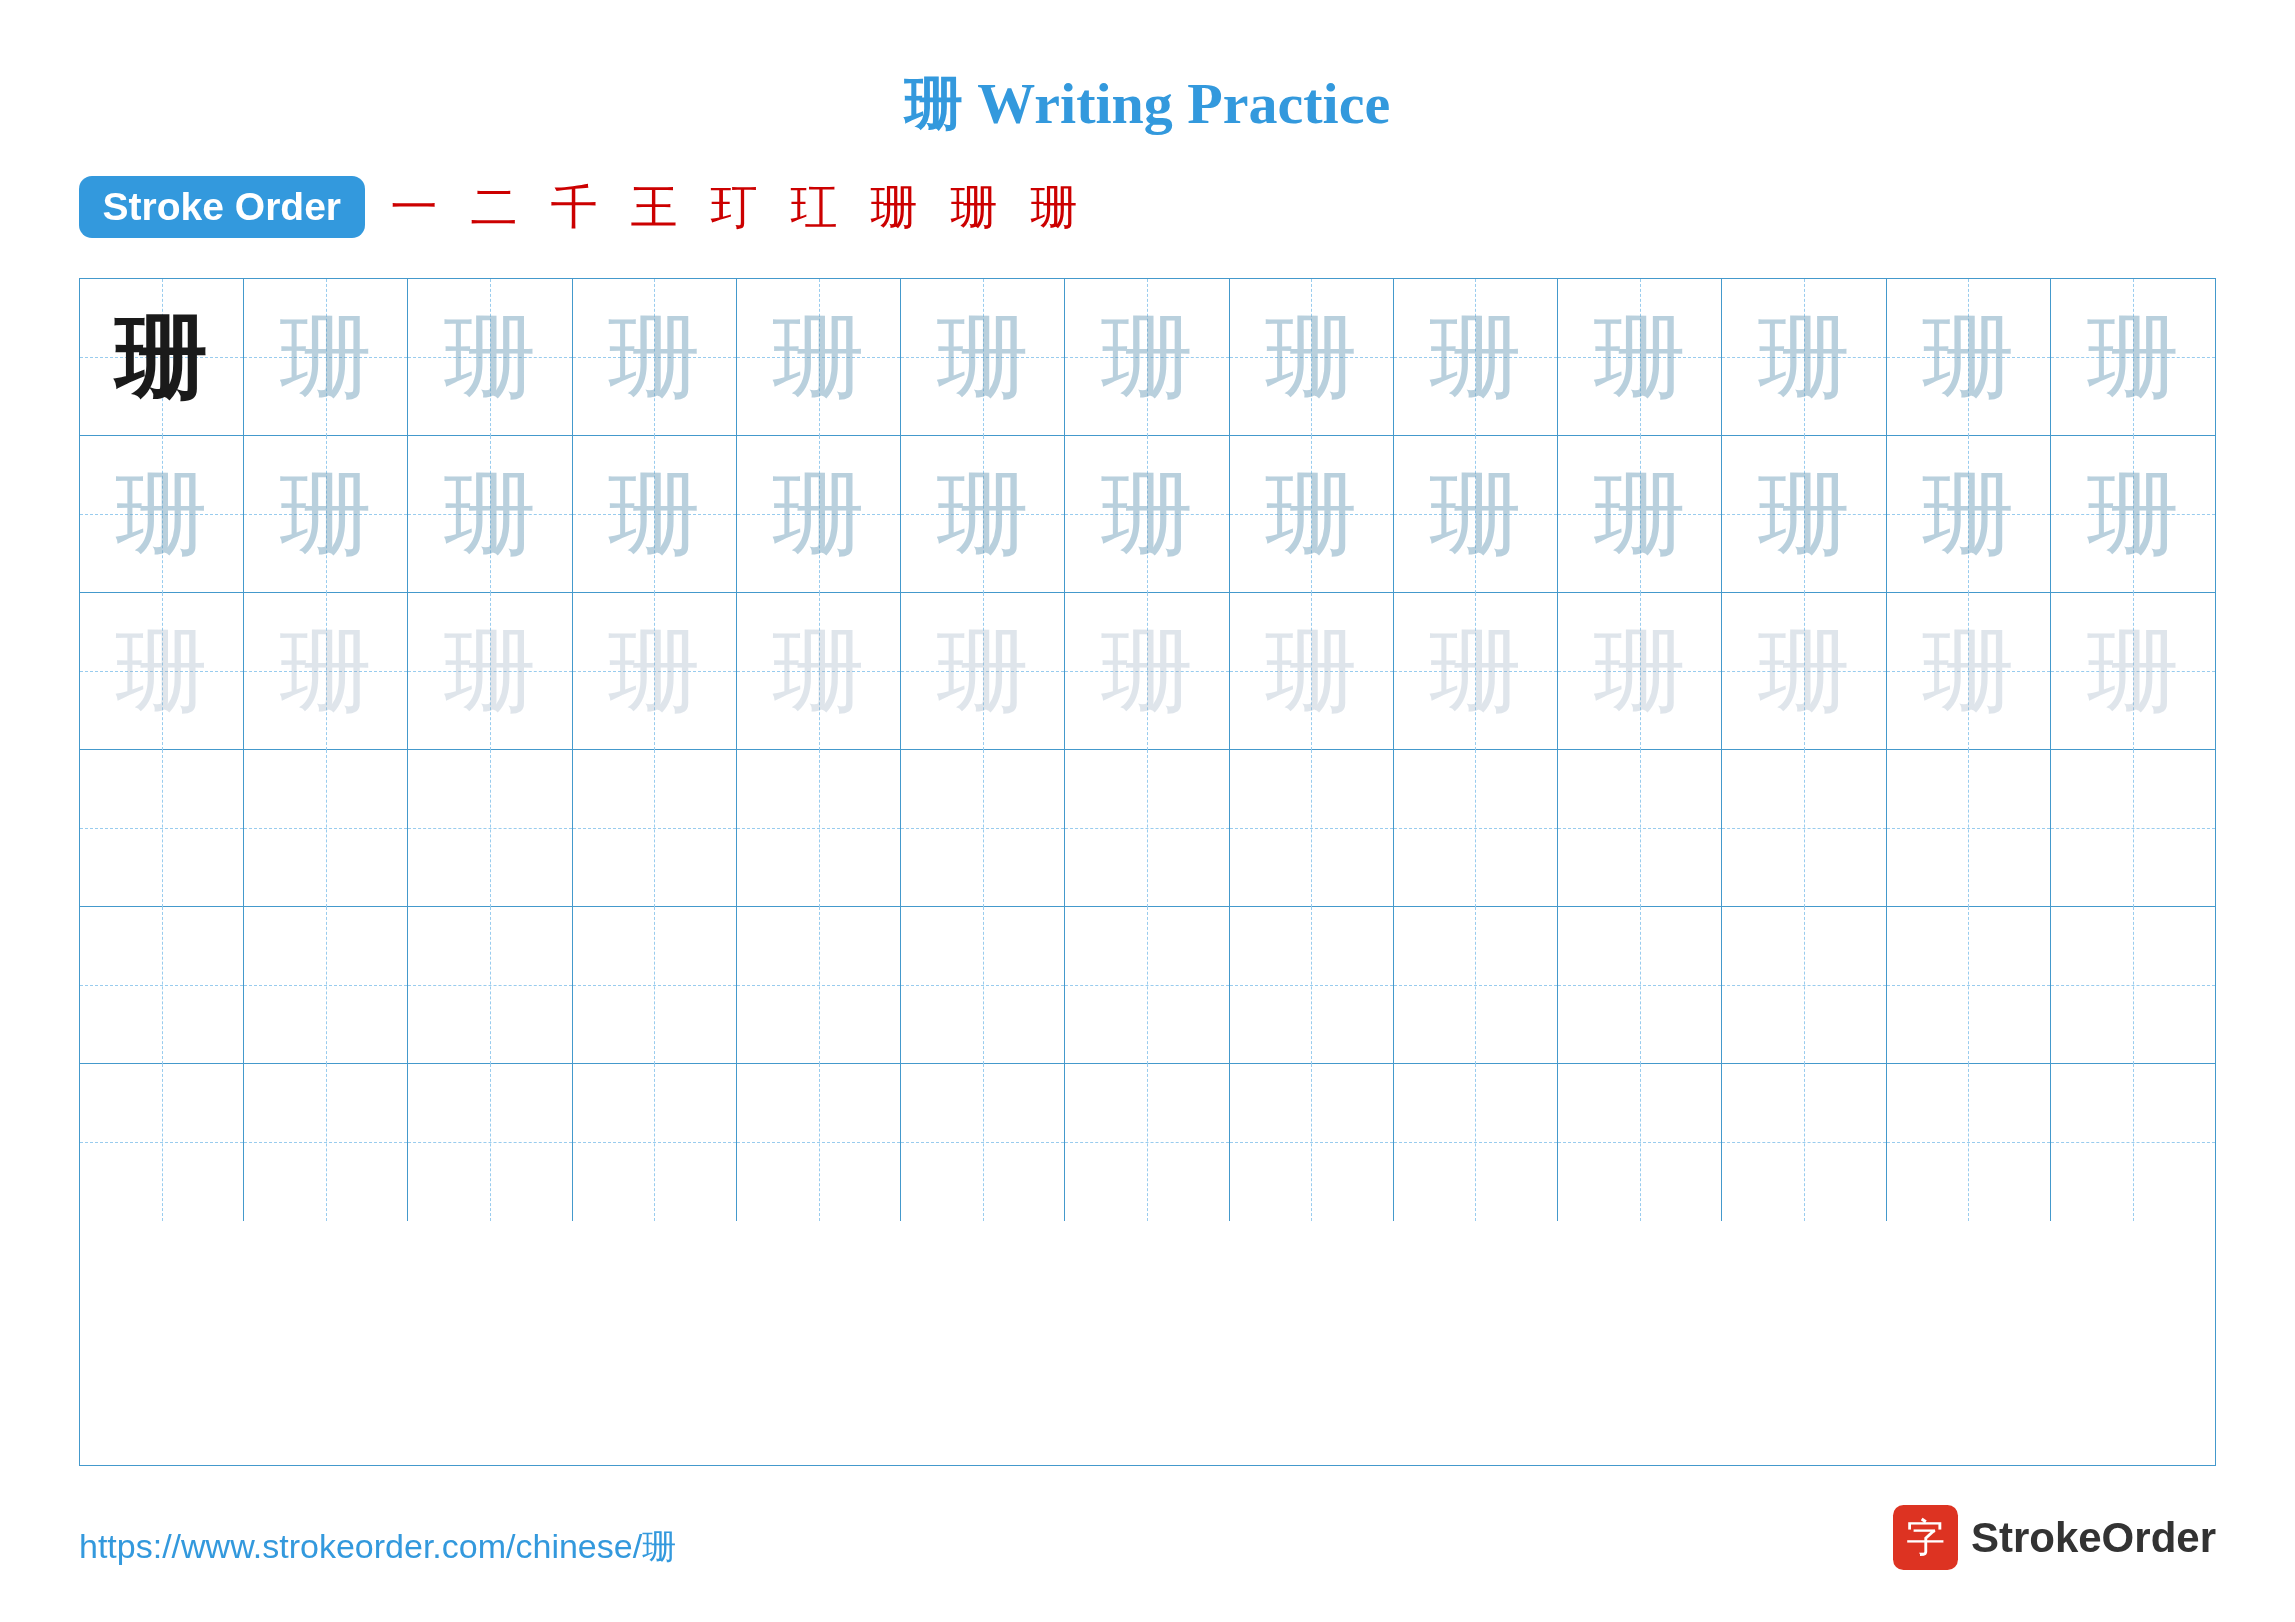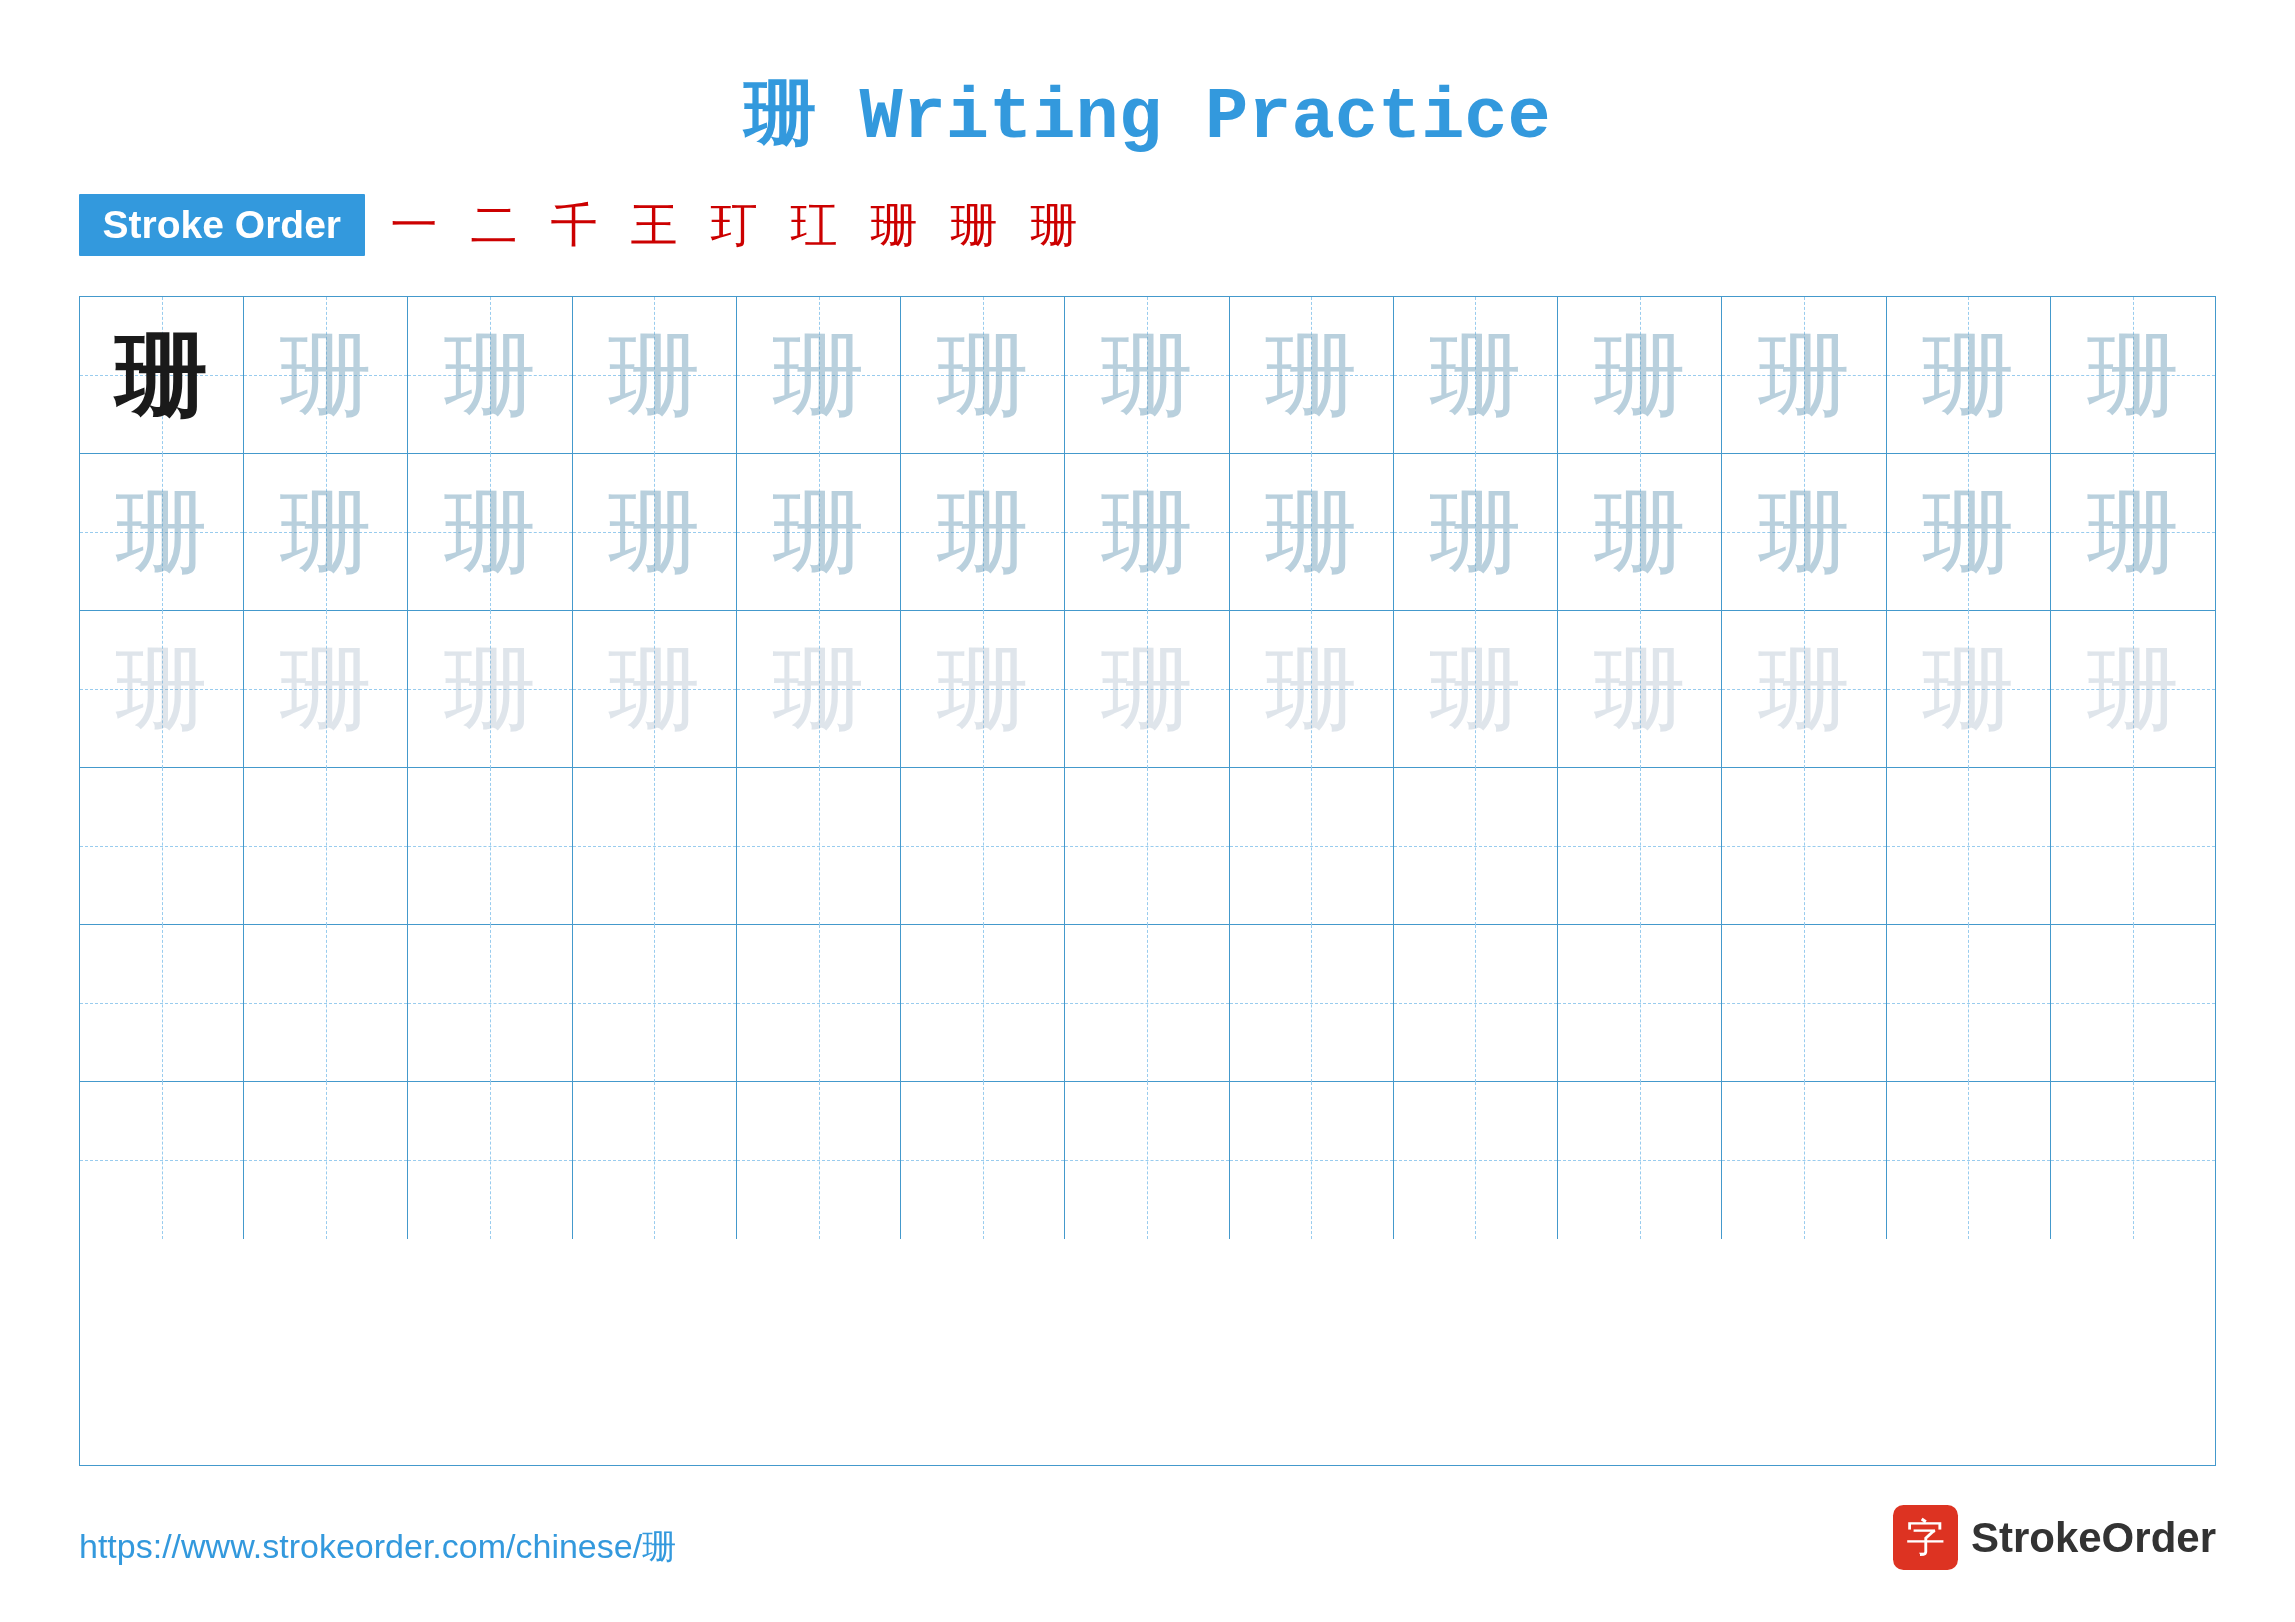--- a/index.html
+++ b/index.html
@@ -17,42 +17,42 @@
       height: 1622px;
       background: #fff;
       padding: 52px 79px;
       display: flex;
       flex-direction: column;
       gap: 26px;
     }
 
     .title {
       text-align: center;
-      font-size: 72px;
+      font-size: 58px;
       font-weight: bold;
       color: #3399dd;
       margin-top: 13px;
       margin-bottom: 6.5px;
-      font-family: Liberation Mono, monospace;
+      font-family: Liberation Serif, serif;
     }
 
     .stroke-order-row {
       display: flex;
       align-items: center;
       gap: 26px;
       margin-bottom: 13px;
     }
 
     .stroke-order-badge {
       background: #3399dd;
       color: #fff;
       font-size: 39px;
       font-weight: bold;
       padding: 9.2px 23.6px;
-      border-radius: 1px;
+      border-radius: 13px;
       white-space: nowrap;
     }
 
     .stroke-steps {
       display: flex;
       align-items: center;
       gap: 33px;
     }
 
     .stroke-step {

